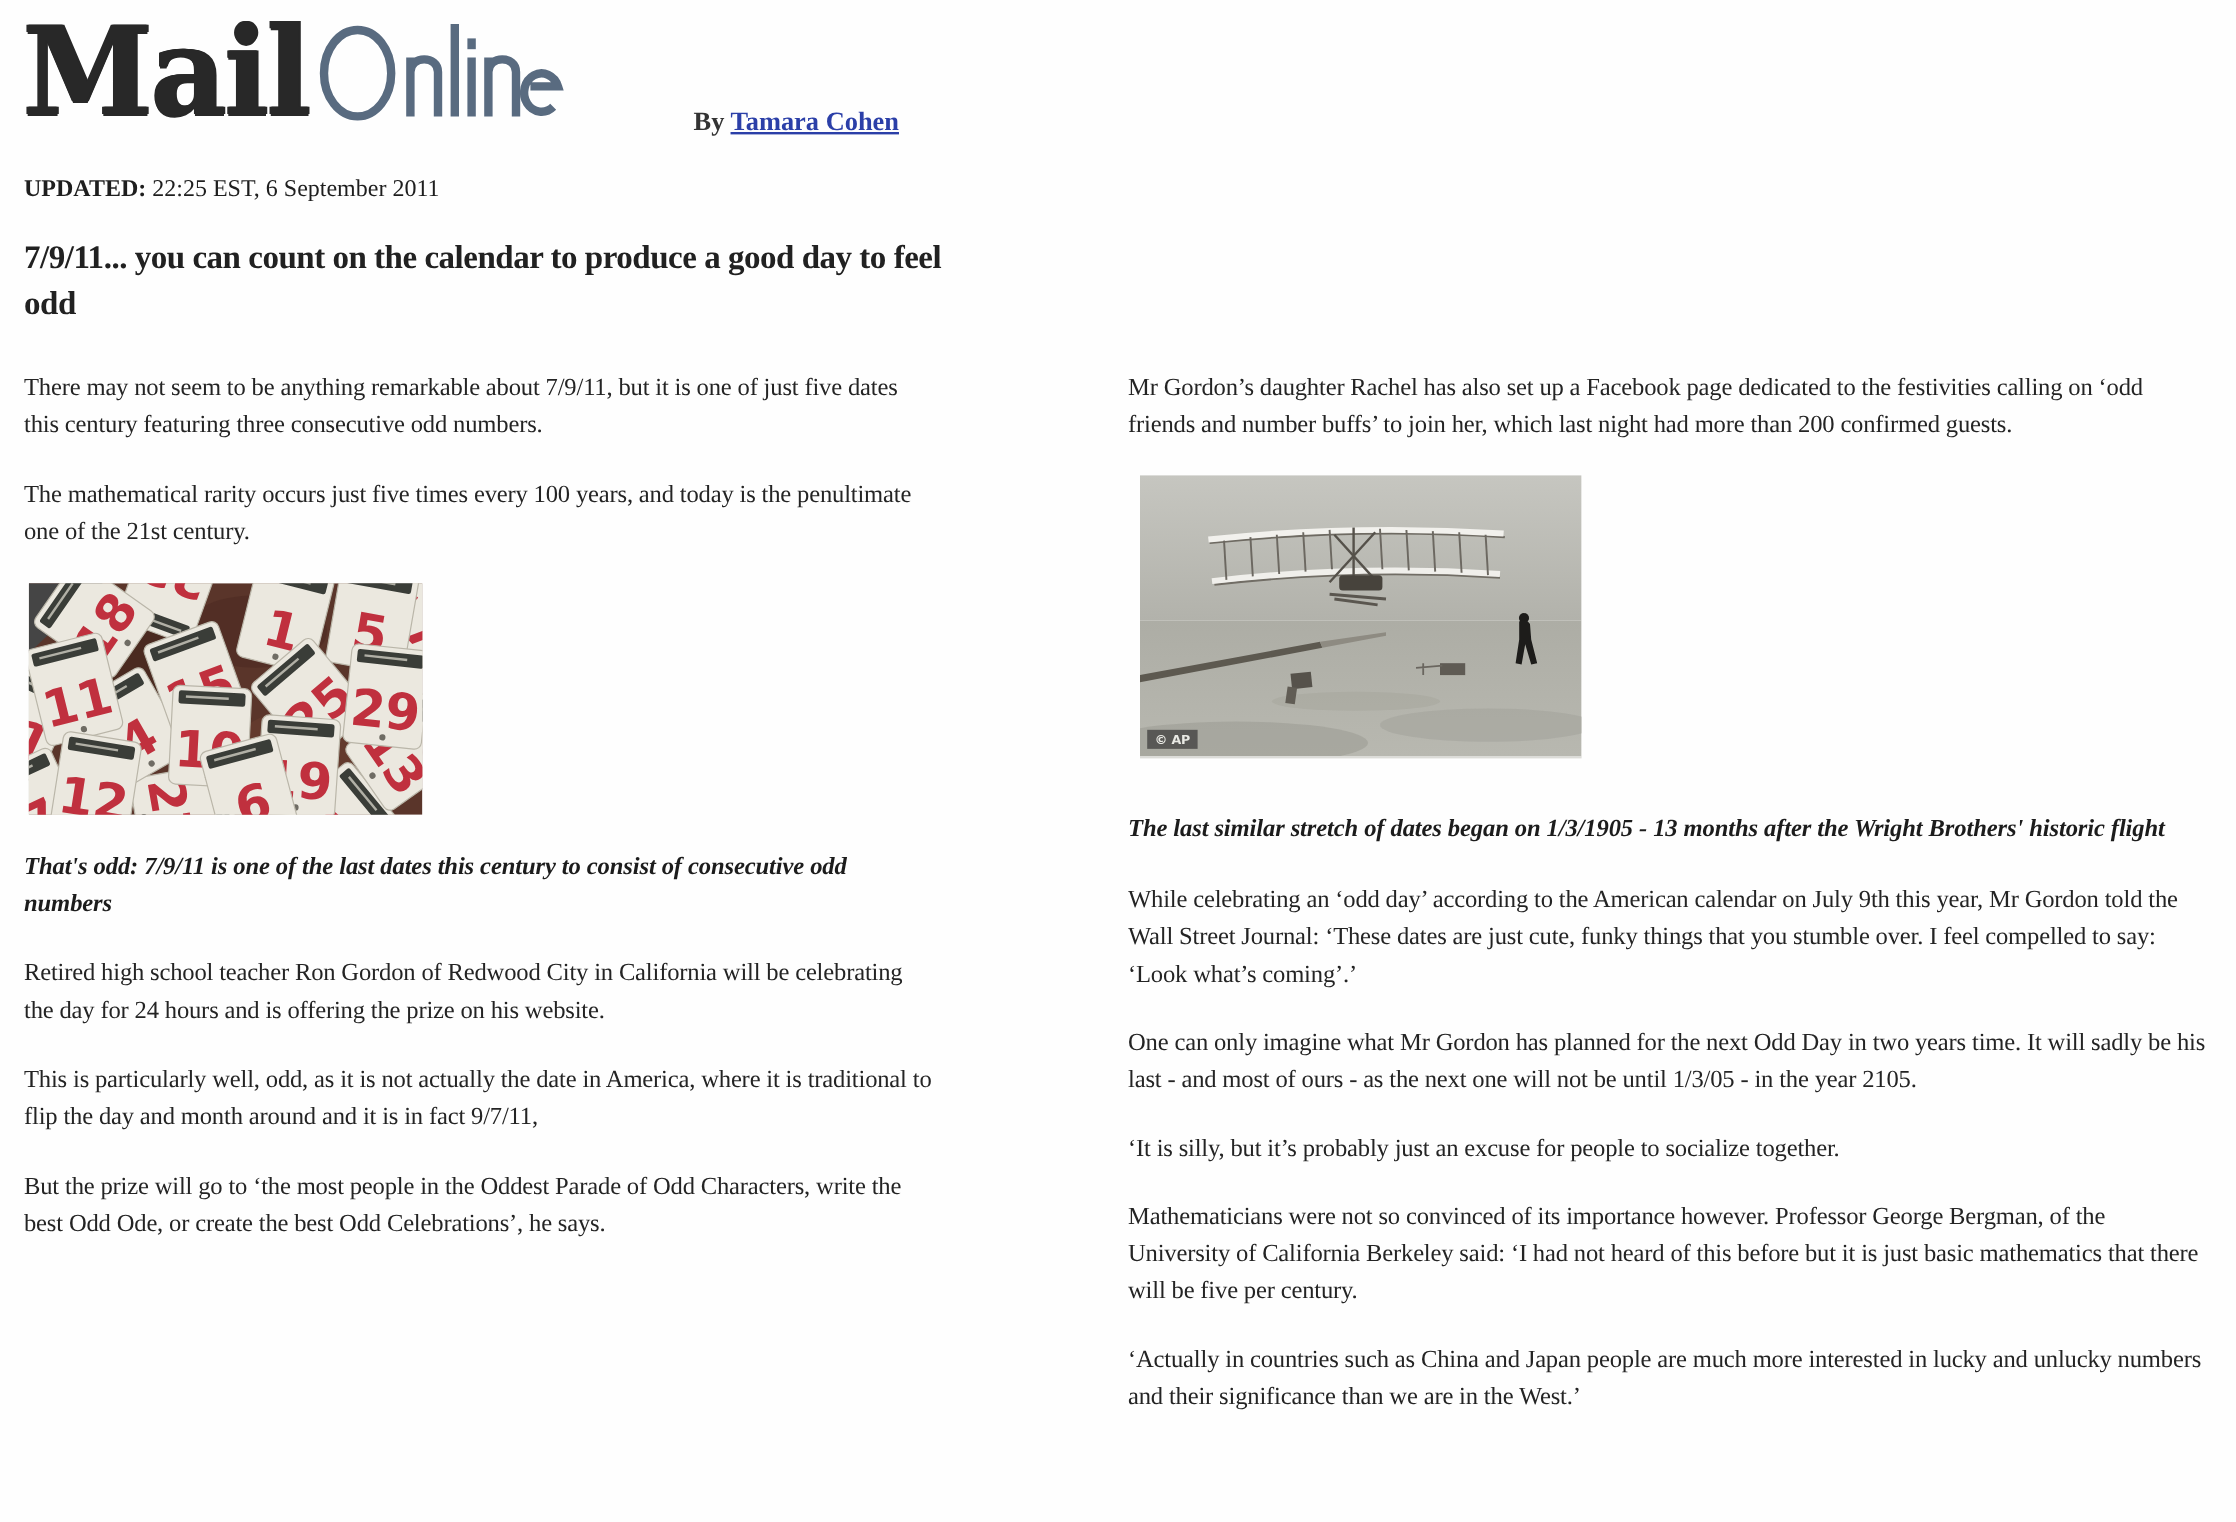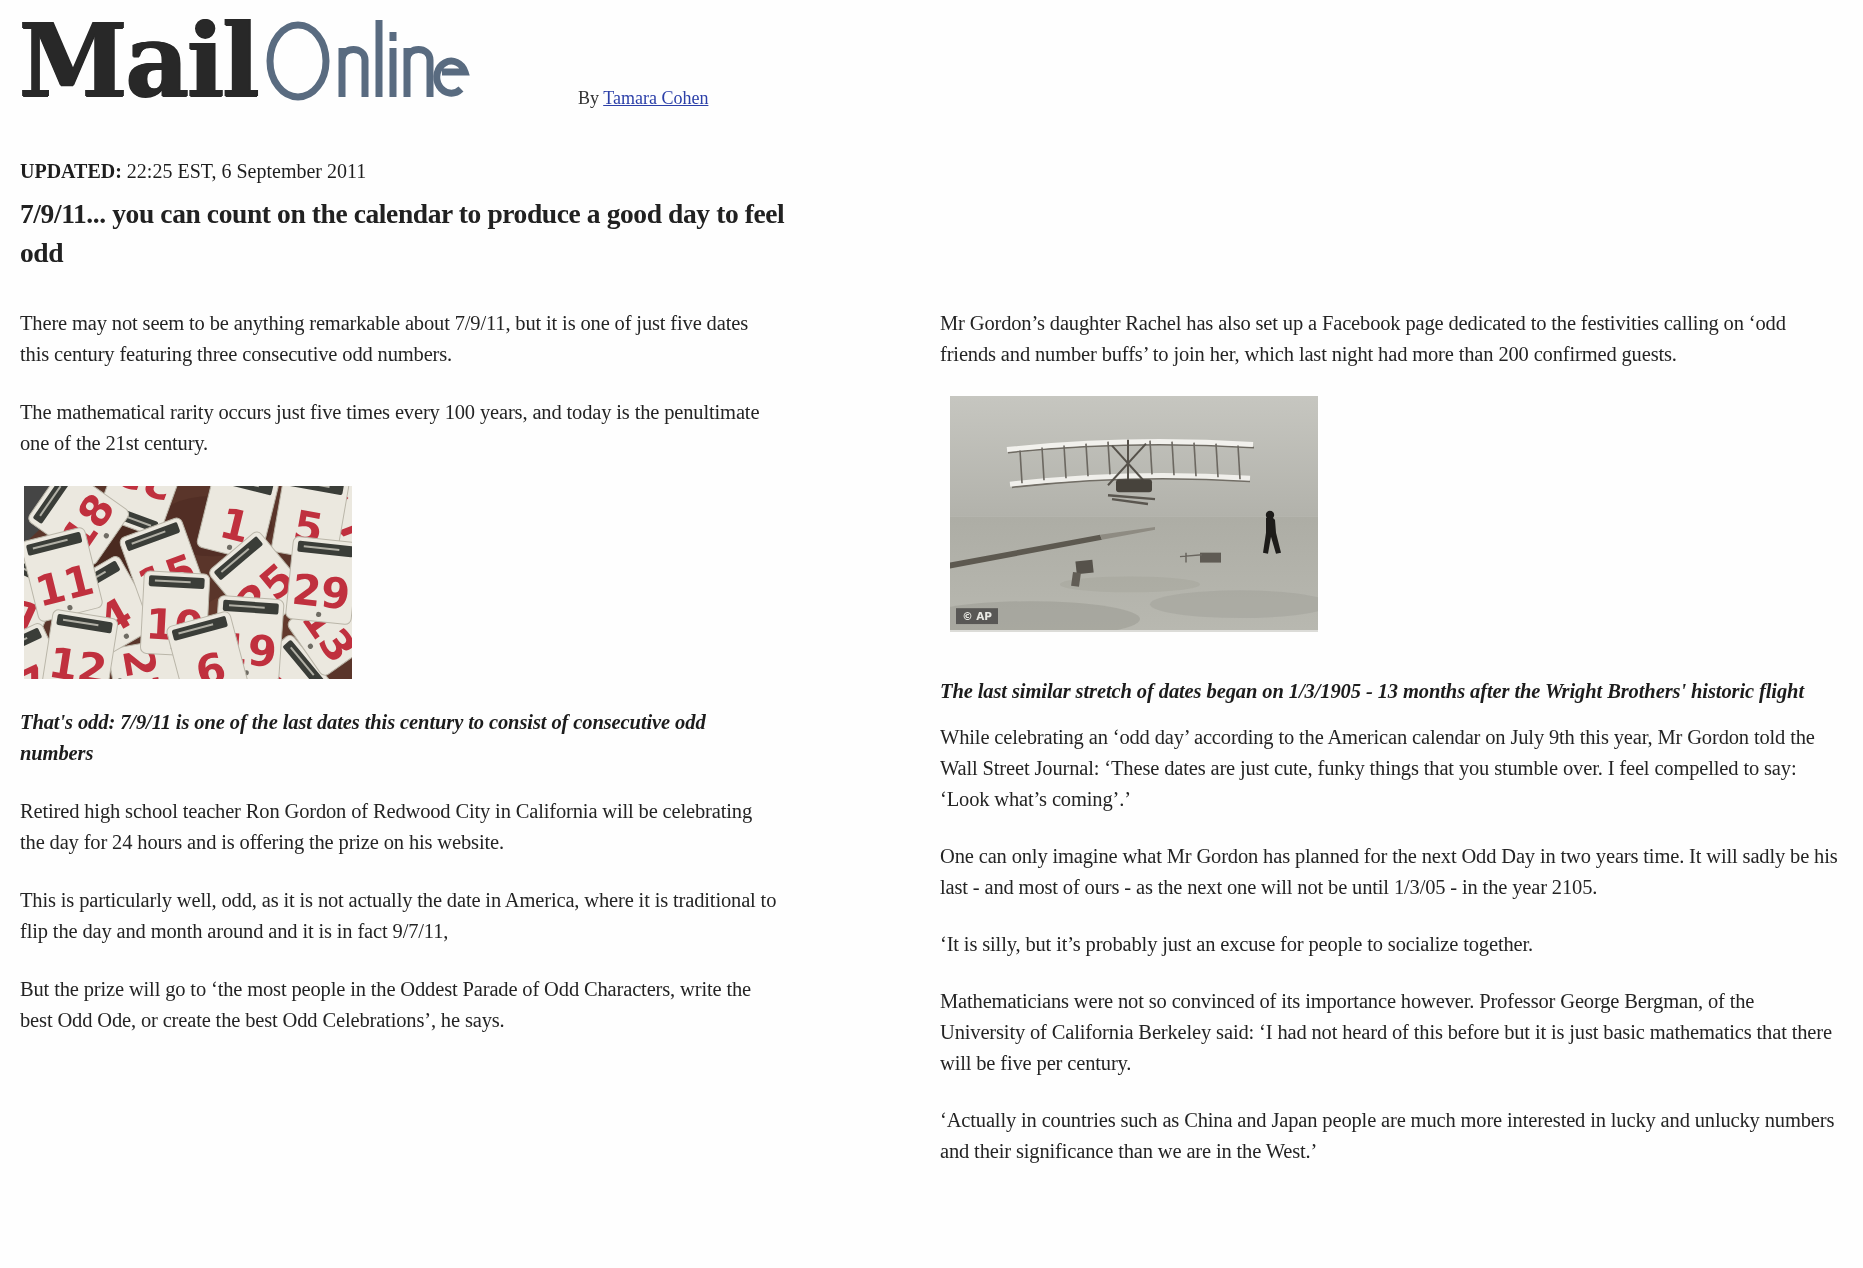--- a/index.html
+++ b/index.html
@@ -17,45 +17,45 @@
   
   .logo{left:18px;top:-6px;height:116px;display:flex;align-items:flex-end;}
   .logo-mail{
     font-family:"DejaVu Serif",serif;font-weight:bold;font-size:98px;line-height:1;
     color:#282828;letter-spacing:-2px;
     text-shadow:1px 0 #282828,2px 0 #282828,1px 1px #282828;
     transform:scaleY(1.04);
   }
   .logo-online-svg{display:block;margin-left:6px;margin-bottom:2px;}
 
-  .byline{left:578px;top:88px;font-size:18px;color:#333;}
+  .byline{left:578px;top:88px;font-size:22px;color:#333;font-weight:bold;}
   .byline a{color:var(--link);text-decoration:underline;cursor:pointer;}
 
-  .updated{left:20px;top:160px;font-size:20px;color:#1e1e1e;text-align:center;}
+  .updated{left:20px;top:146px;font-size:20px;color:#1e1e1e;text-align:center;}
   .updated .lbl{font-weight:bold;}
 
   .headline{
     left:20px;top:194px;width:800px;
     font-size:27.5px;font-weight:bold;line-height:1.42;color:#212121;
     letter-spacing:-0.4px;
   }
 
   
   .col{font-size:20.5px;line-height:31px;letter-spacing:-0.15px;color:var(--text);}
   .col-left{left:20px;top:308px;width:757px;}
   .col-right{left:940px;top:308px;width:898px;}
   .col p{margin:0 0 27px 0;}
   .col-right p{margin-bottom:26px;}
 
   .caption{
     font-weight:bold;font-style:italic;font-size:20.5px;line-height:31px;color:#1c1c1c;
     letter-spacing:-0.1px;
   }
   .col-left .caption{margin-bottom:27px;}
-  .col-right .caption{margin-bottom:15px;}
+  .col-right .caption{margin-bottom:28px;}
 
   .photo{display:block;}
   .photo-calendar{width:328px;height:193px;margin:3px 0 28px 4px;}
   .photo-wright{width:368px;height:236px;margin:2px 0 44px 10px;border-bottom:2px solid #dcdcd8;}
 </style>
 </head>
 <body>
 
 <div class="abs logo">
   <span class="logo-mail">Mail</span>

